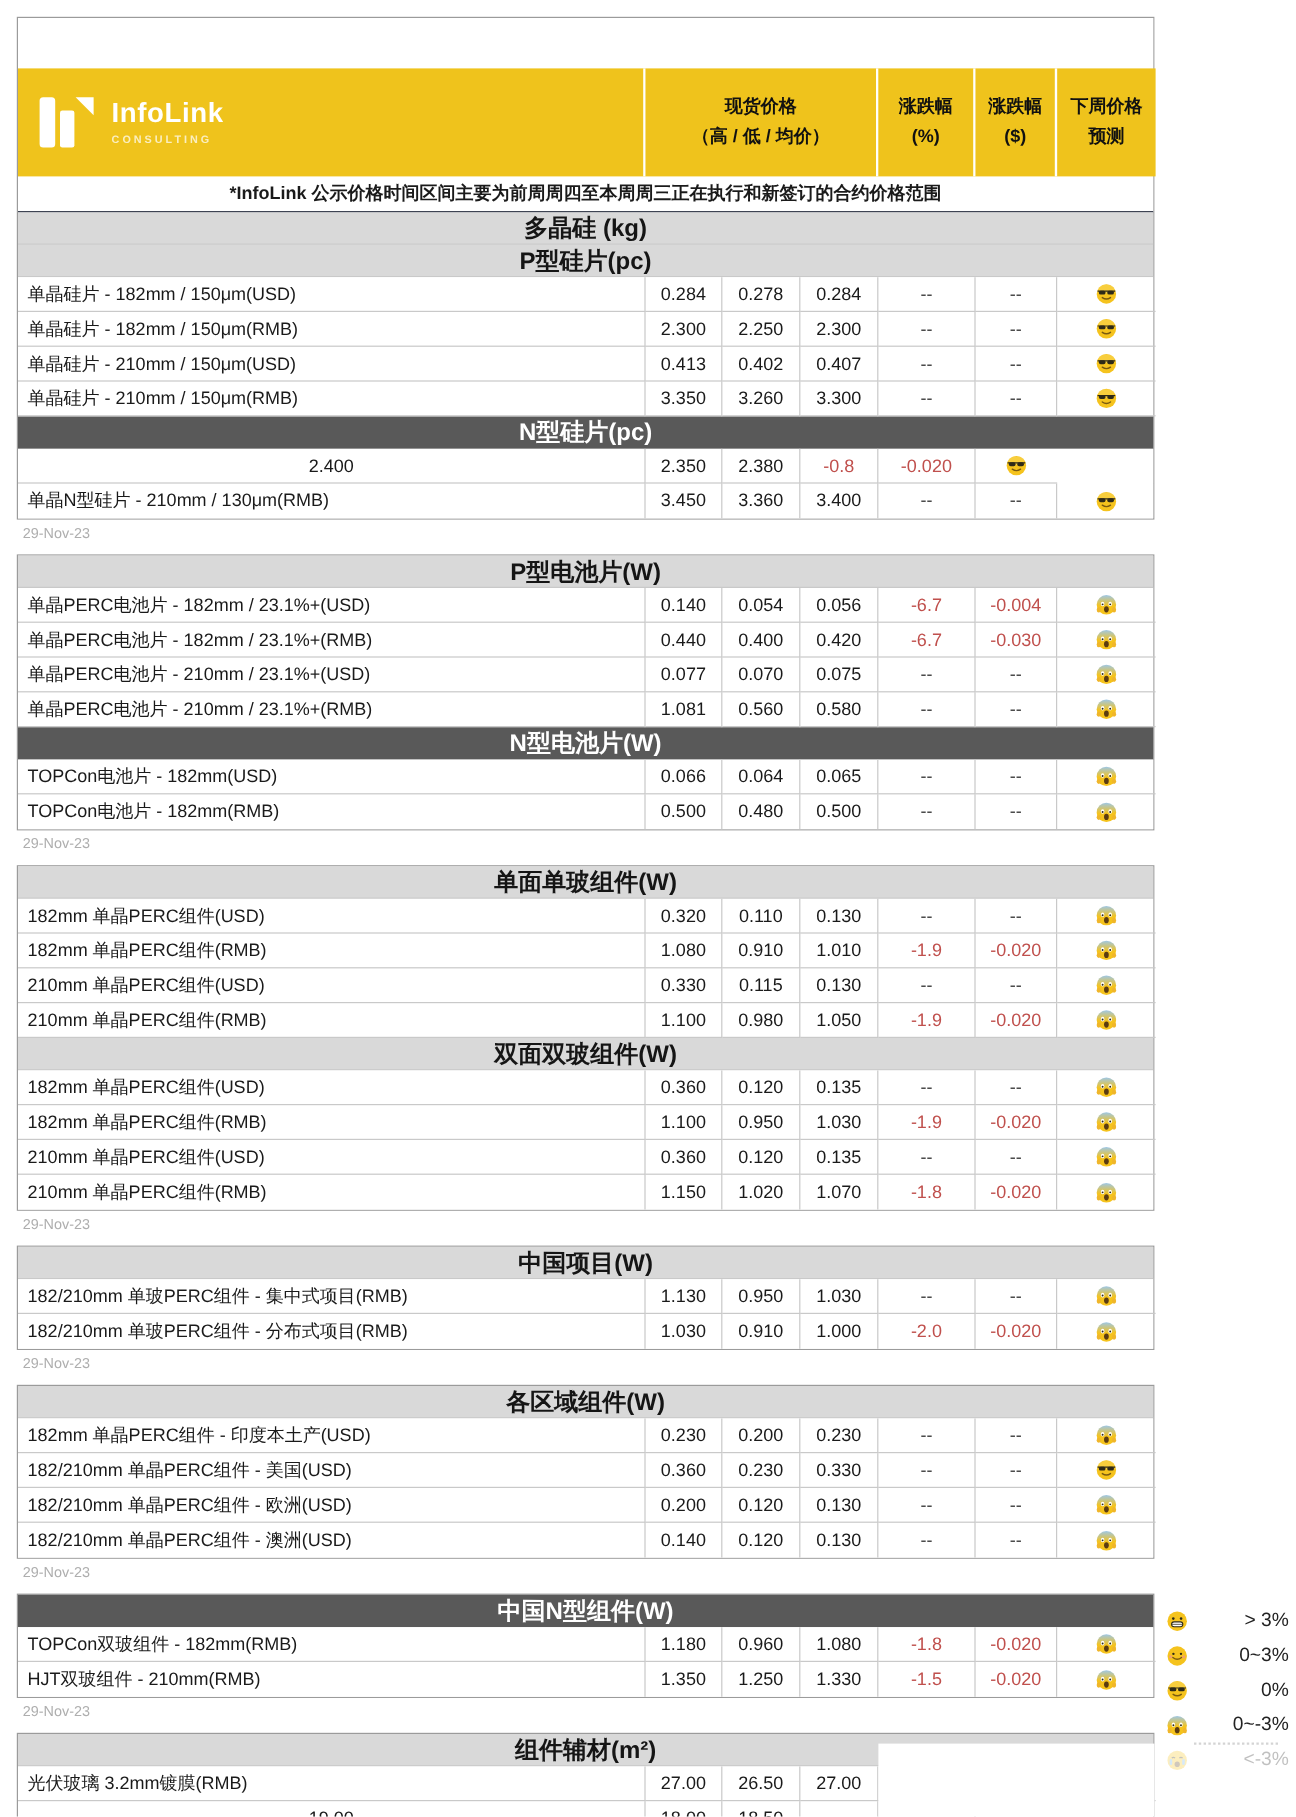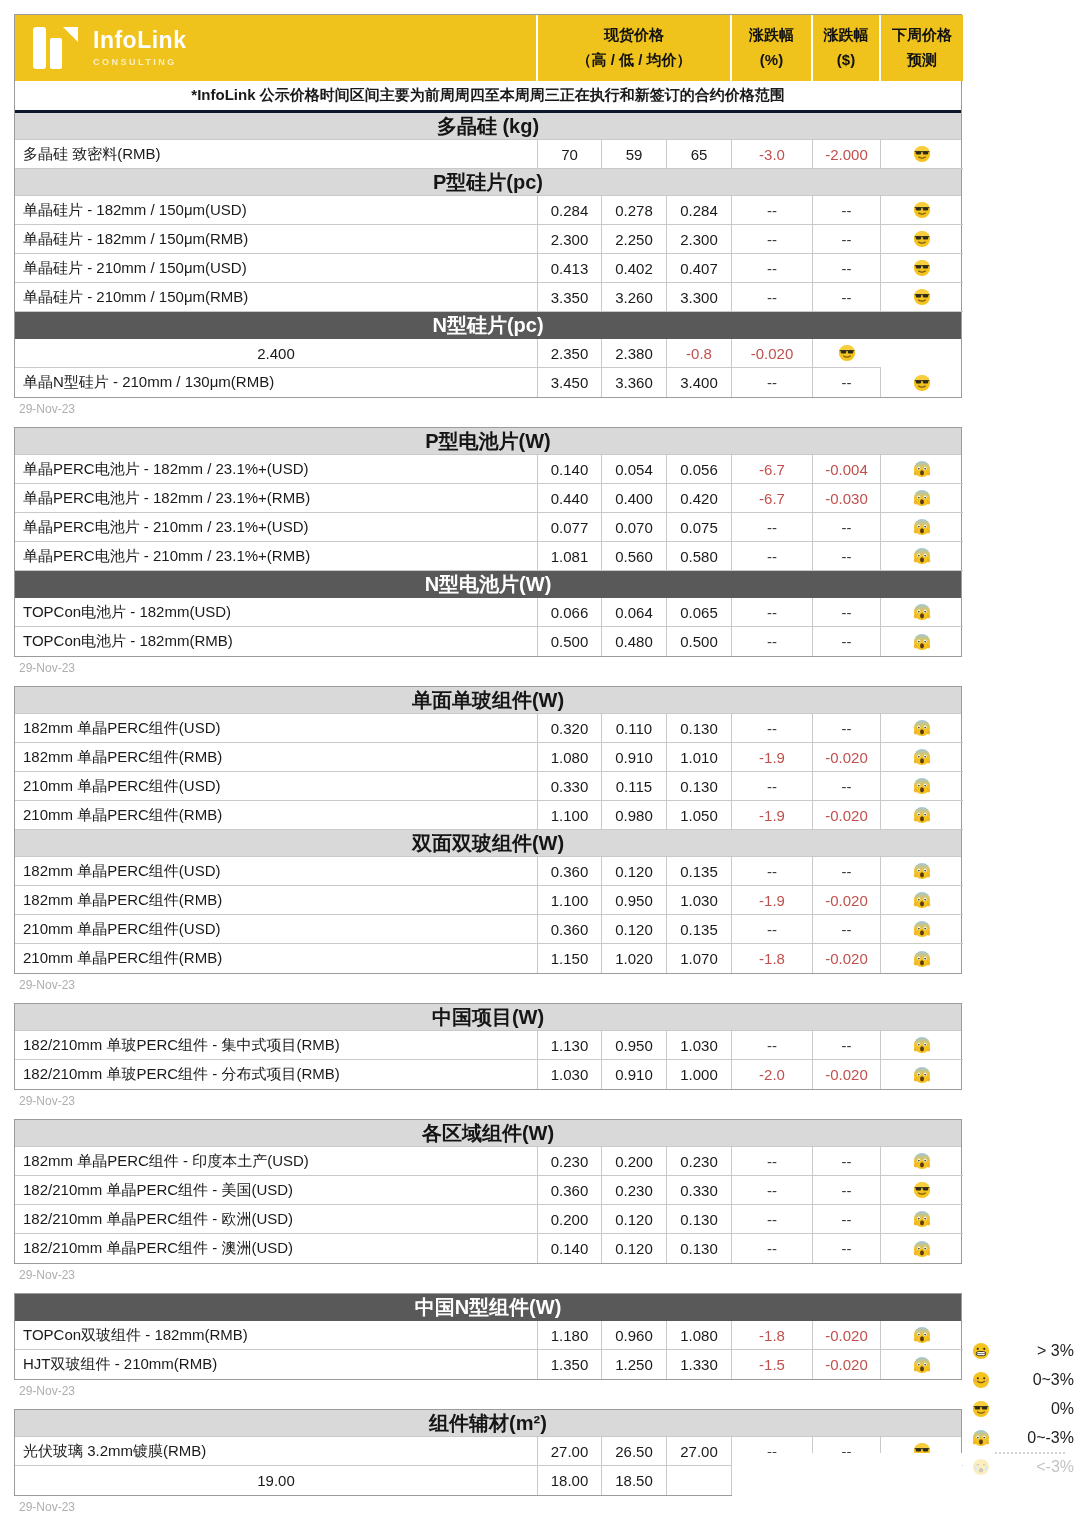--- a/index.html
+++ b/index.html
@@ -7,37 +7,37 @@
     width:1080px;height:1514px;background:#ffffff;position:relative;
     font-family:"Liberation Sans","DejaVu Sans",sans-serif;color:#1a1a1a;
     -webkit-font-smoothing:antialiased;
   }
   .page{position:absolute;inset:0;background:#fff;overflow:hidden;}
   .table-area{position:absolute;left:14px;top:14px;width:948px;}
   .block{border:1px solid #9b9b9b;background:#fff;}
   
   .yellow-header{display:grid;grid-template-columns:523px 194px 81px 68px 82px;background:#fff;}
   .yh-cell{
-    background:#efc31c;height:66px;box-sizing:border-box;border-right:2px solid #fff;
+    background:#efc31c;height:90px;box-sizing:border-box;border-right:2px solid #fff;
     display:flex;flex-direction:column;justify-content:center;align-items:center;
-    font-weight:bold;font-size:15px;line-height:1.65;color:#111;
+    font-weight:bold;font-size:15px;line-height:1.65;color:#111;margin-top:42px;
   }
   .yh-cell:last-child{border-right:none;}
   .yh-logo{flex-direction:row;justify-content:flex-start;align-items:center;padding-left:18px;gap:12px;}
   .logomark{position:relative;width:48px;height:46px;flex:0 0 auto;}
   .lm-bar1{position:absolute;left:0;top:2px;width:13px;height:42px;background:#fff;border-radius:3px;}
   .lm-bar2{position:absolute;left:17px;top:13px;width:12px;height:31px;background:#fff;border-radius:2px;}
   .lm-tri{position:absolute;left:30px;top:2px;width:0;height:0;border-top:15px solid #fff;border-left:15px solid transparent;}
   .logotext{display:flex;flex-direction:column;line-height:1.1;}
   .logo-title{font-size:23px;font-weight:bold;color:#fff;letter-spacing:.5px;}
   .logo-sub{font-size:9px;font-weight:bold;color:rgba(255,255,255,.72);letter-spacing:2.5px;margin-top:4px;}
   
   .note-row{
     height:29px;display:flex;align-items:center;justify-content:center;
-    font-weight:bold;font-size:15px;border-bottom:3px solid #0f172a;background:#fff;
+    font-weight:bold;font-size:15px;border-bottom:1px solid #0f172a;background:#fff;
   }
   
   .sec-h{height:27px;display:flex;align-items:center;justify-content:center;
     font-weight:bold;font-size:20px;box-sizing:border-box;}
   .sec-h.light{background:#d9d9d9;color:#151515;border-bottom:1px solid #c9c9c9;}
   .sec-h.dark{background:#595959;color:#ffffff;}
   
   .trow{display:grid;grid-template-columns:523px 64px 65px 65px 81px 68px 82px;height:29px;background:#fff;}
   .trow > div{
     box-sizing:border-box;border-right:1px solid #c9c9c9;border-bottom:1px solid #c9c9c9;
@@ -96,40 +96,20 @@
           <span>($)</span>
         </div>
         <div class="yh-cell">
           <span>下周价格</span>
           <span>预测</span>
         </div>
       </div>
       <div class="note-row">*InfoLink 公示价格时间区间主要为前周周四至本周周三正在执行和新签订的合约价格范围</div>
 
     <div class="sec-h light">多晶硅 (kg)</div>
-        <div class="trow">
-          <div class="c-label">多晶硅 致密料(RMB)</div>
-          <div class="c-num">70</div>
-          <div class="c-num">59</div>
-          <div class="c-num">65</div>
-          <div class="c-num neg">-3.0</div>
-          <div class="c-num neg">-2.000</div>
-          <div class="c-num">
-            <span class="emoji">
-              <svg width="18" height="18" viewBox="0 0 20 20">
-                <circle cx="10" cy="10" r="9" fill="#f5c31d"></circle>
-                <ellipse cx="10" cy="5.5" rx="7.5" ry="4" fill="#fbda5e" opacity=".5"></ellipse>
-                <path d="M1.8 7.4 H18.2" stroke="#2e2a18" stroke-width="1.1"></path>
-                <rect x="3" y="6.9" width="6.2" height="3.6" rx="1.7" fill="#2e2a18"></rect>
-                <rect x="10.8" y="6.9" width="6.2" height="3.6" rx="1.7" fill="#2e2a18"></rect>
-                <path d="M6.2 13.3 Q10 16 13.8 13.3" stroke="#7a5b10" stroke-width="1.3" fill="none" stroke-linecap="round"></path>
-              </svg>
-            </span>
-          </div>
-        </div>
         <div class="sec-h light">P型硅片(pc)</div>
         <div class="trow">
           <div class="c-label">单晶硅片 - 182mm / 150μm(USD)</div>
           <div class="c-num">0.284</div>
           <div class="c-num">0.278</div>
           <div class="c-num">0.284</div>
           <div class="c-num dash">--</div>
           <div class="c-num dash">--</div>
           <div class="c-num">
             <span class="emoji">

